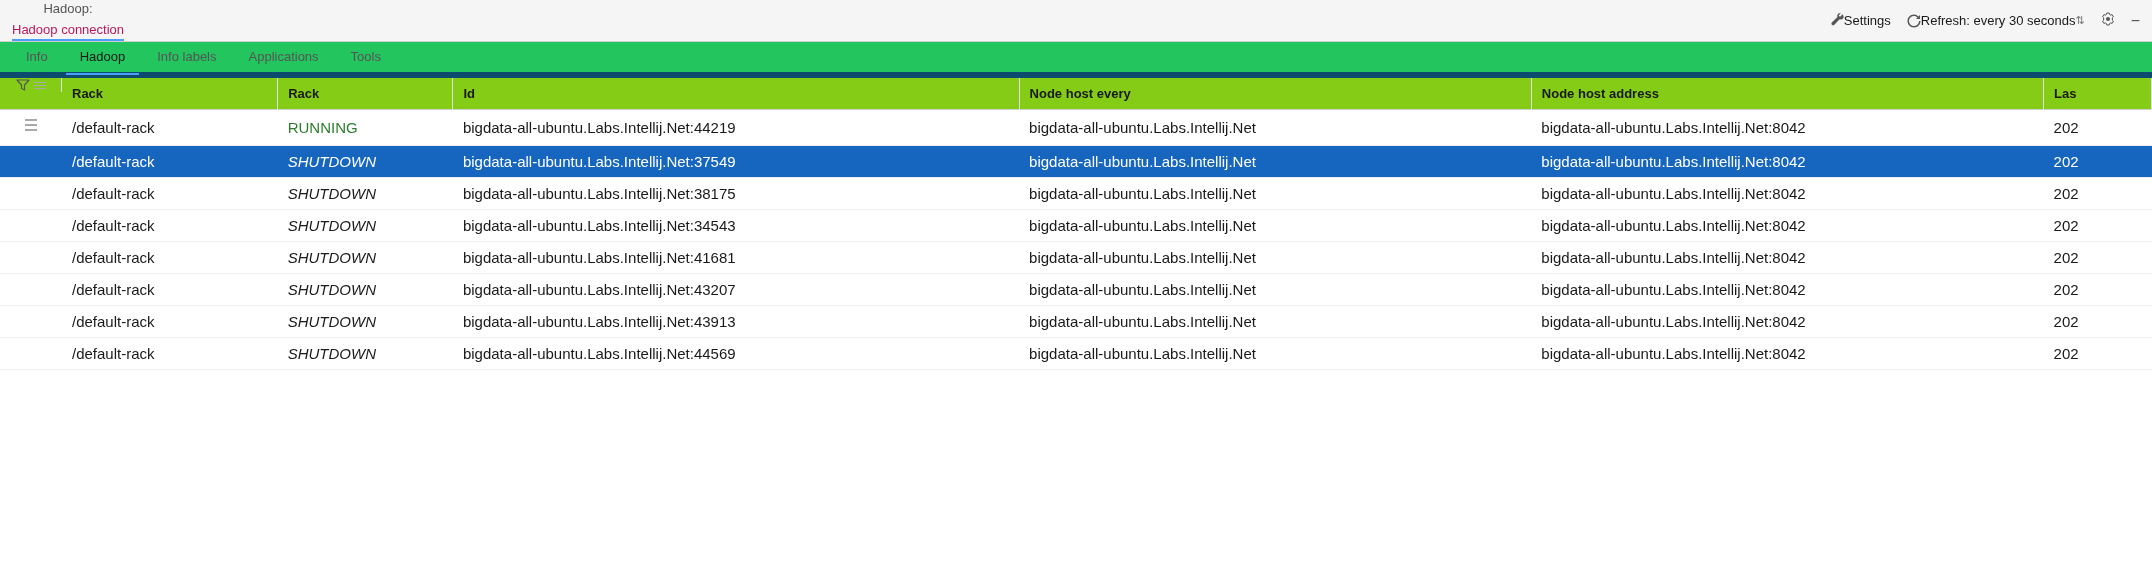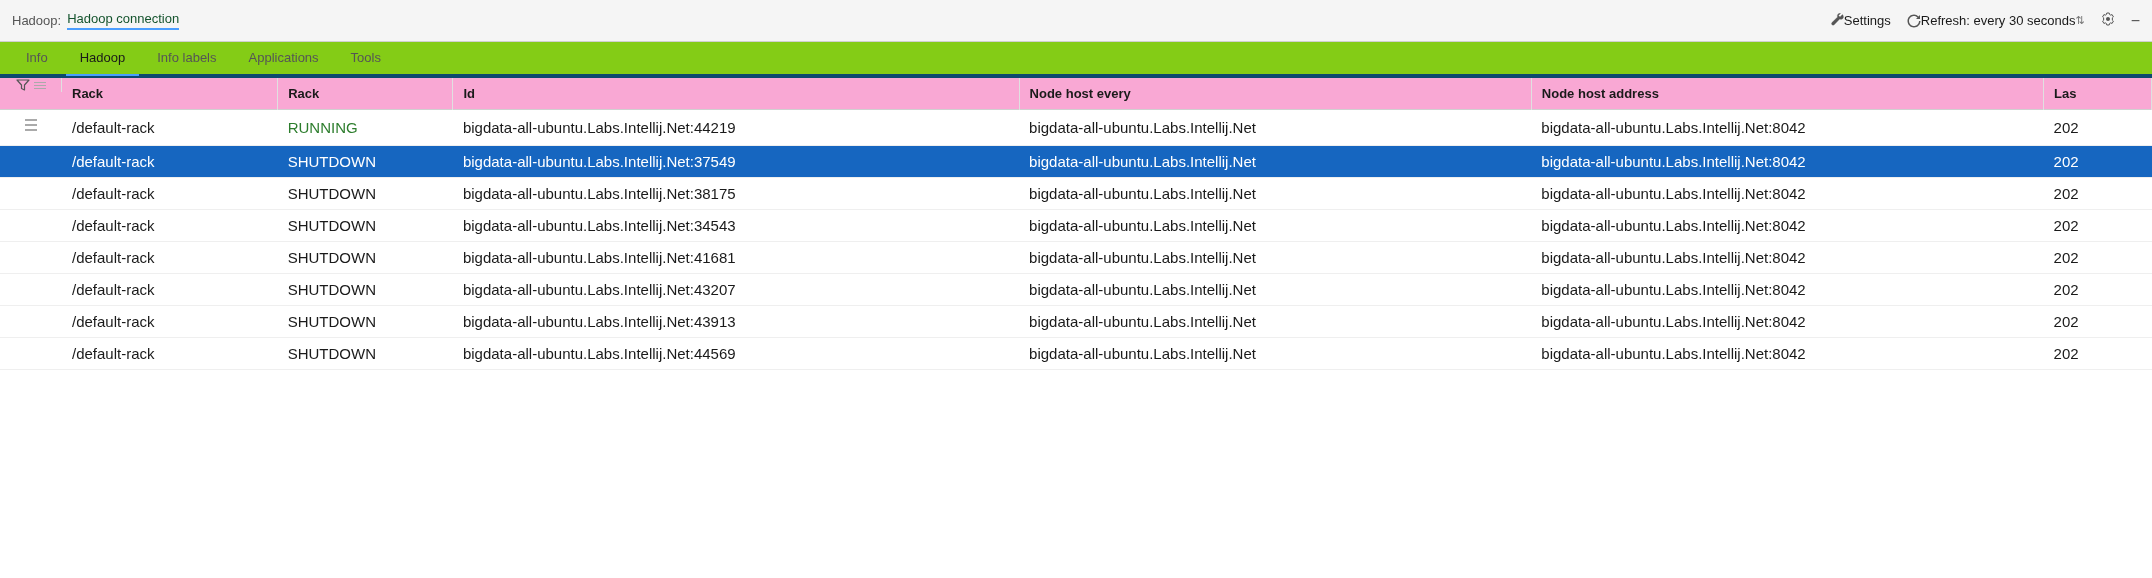--- a/index.html
+++ b/index.html
@@ -20,28 +20,29 @@
       justify-content: space-between;
       background: #f5f5f5;
       border-bottom: 1px solid #d0d0d0;
       padding: 0 12px;
       height: 42px;
     }
     .title-left {
       display: flex;
       align-items: center;
       gap: 6px;
+      flex-direction: column;
     }
     .title-hadoop-label {
       font-size: 13px;
       color: #555;
     }
     .title-connection {
       font-size: 13px;
-      color: #14532d;
+      color: #be185d;
       font-weight: 500;
       border-bottom: 2px solid #4a9eff;
       padding-bottom: 2px;
     }
     .title-right {
       display: flex;
       align-items: center;
       gap: 16px;
     }
     .settings-btn {
@@ -74,22 +75,22 @@
       background: none;
       border: none;
       font-size: 16px;
       color: #555;
     }
 
     
     .tabs-bar {
       display: flex;
       align-items: center;
-      background: #84cc16;
-      border-bottom: 4px solid #0c4a6e;
+      background: #22c55e;
+      border-bottom: 6px solid #0c4a6e;
       padding: 0 12px;
       height: 36px;
       gap: 4px;
     }
     .tab-item {
       padding: 6px 14px;
       font-size: 13px;
       color: #555;
       cursor: pointer;
       border-bottom: 2px solid transparent;
@@ -108,21 +109,21 @@
       background: #ffffff;
       overflow: auto;
       height: calc(578px - 42px - 36px);
     }
     table {
       width: 100%;
       border-collapse: collapse;
       table-layout: fixed;
     }
     thead tr {
-      background: #f9a8d4;
+      background: #84cc16;
       border-bottom: 1px solid #d0d0d0;
     }
     th {
       text-align: left;
       padding: 8px 10px;
       font-size: 13px;
       font-weight: 600;
       color: #1a1a1a;
       border-right: 1px solid #e0e0e0;
       white-space: nowrap;
@@ -169,20 +170,21 @@
       height: 1px;
       background: #aaa;
     }
 
     .state-running {
       color: #2d7d2d;
       margin-top: 36px;
     }
     .state-shutdown {
       color: #1a1a1a;
+      font-style: italic;
     }
     tr.selected .state-shutdown, tr.selected .state-running {
       color: #ffffff;
     }
   </style>
 </head>
 <body>
 
 <div class="title-bar">
   <div class="title-left">

